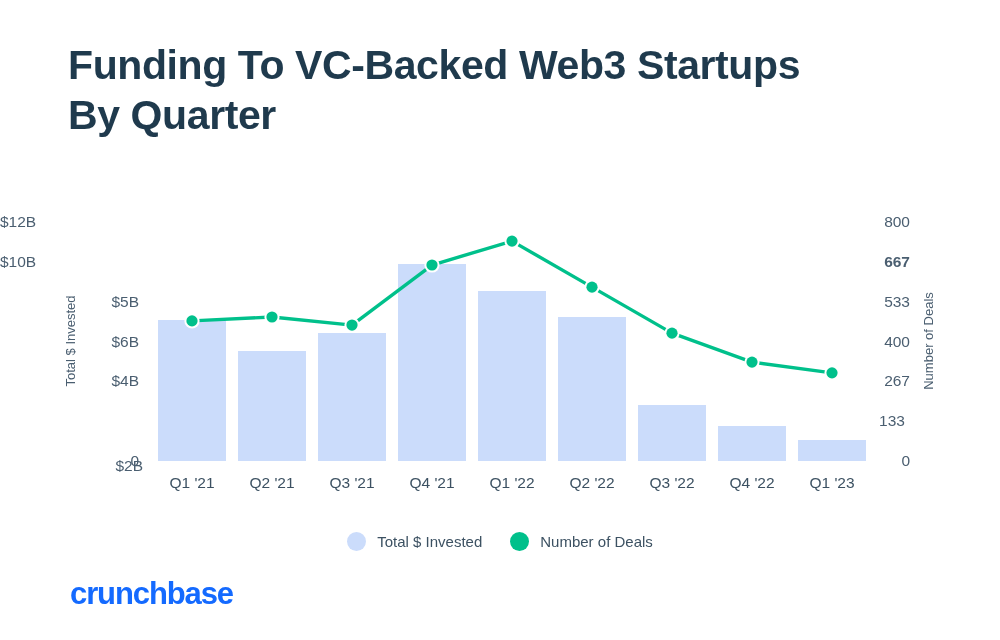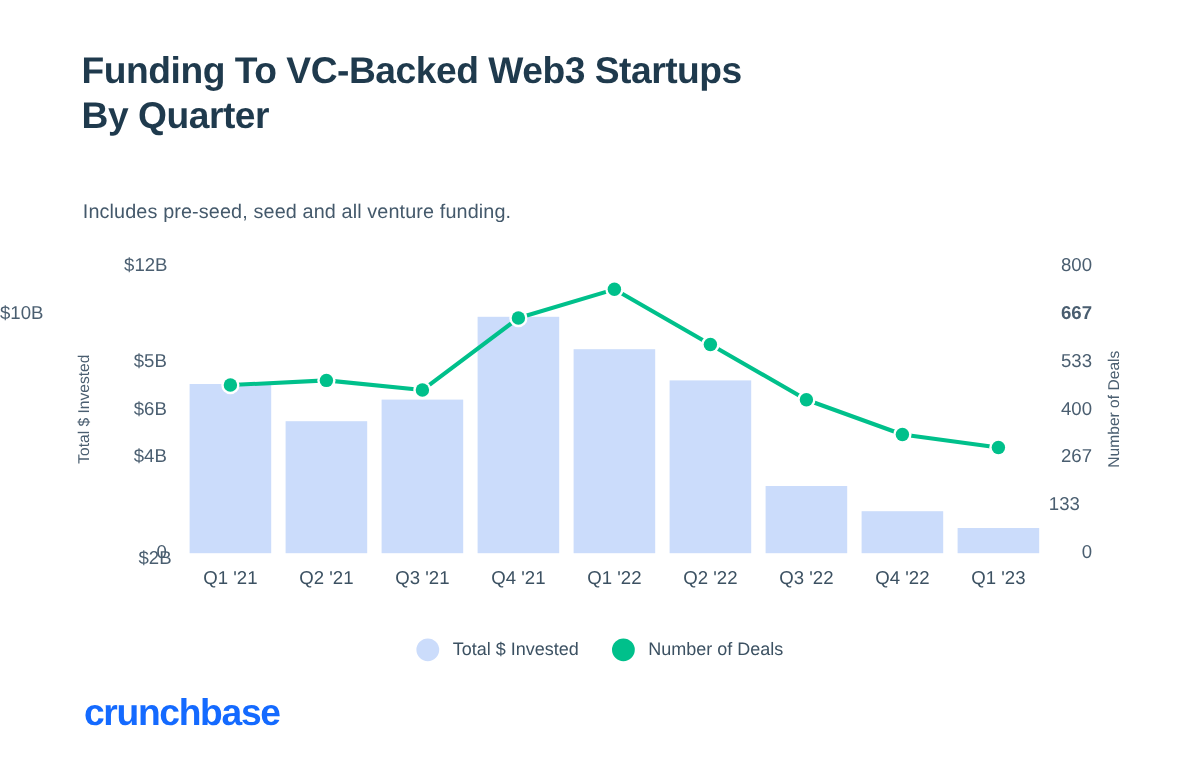--- a/index.html
+++ b/index.html
@@ -19,21 +19,21 @@
     position: absolute;
     inset: 0;
   }
 
   
   .title {
     position: absolute;
     left: 68px;
     top: 40px;
     width: 840px;
-    font-size: 31px;
+    font-size: 41px;
     font-weight: bold;
     line-height: 1.22;
     letter-spacing: -0.4px;
     color: #1F3A4D;
     white-space: pre-line;
   }
   .subtitle {
     position: absolute;
     left: 69px;
     top: 168px;
@@ -143,37 +143,36 @@
     color: #146AFF;
   }
 </style>
 </head>
 <body>
 
 <div class="page">
 
   <div class="title">Funding To VC-Backed Web3 Startups
 By Quarter</div>
-  <div class="subtitle">Includes pre-seed, seed and all venture funding.</div>
 
   <div class="ylabel-left">Total $ Invested</div>
   <div class="ylabel-right">Number of Deals</div>
 
   <div id="ytick-left-layer">
       <div class="ytick" style="position: absolute; top: 461px; left: 0px; width: 139px; text-align: right;">0</div>
       <div class="ytick" style="position: absolute; top: 421.167px; left: 4px; width: 139px; text-align: right; margin-top: 45px;">$2B</div>
       <div class="ytick" style="position: absolute; top: 381.333px; left: 0px; width: 139px; text-align: right;">$4B</div>
       <div class="ytick" style="position: absolute; top: 341.5px; left: 0px; width: 139px; text-align: right;">$6B</div>
       <div class="ytick" style="position: absolute; top: 301.667px; left: 0px; width: 139px; text-align: right;">$5B</div>
       <div class="ytick" style="position: absolute; top: 261.833px; left: 0px; width: 139px; text-align: left;">$10B</div>
-      <div class="ytick" style="position: absolute; top: 222px; left: 12px; width: 139px; text-align: center; padding-left: 40px;">$12B</div>
+      <div class="ytick" style="position: absolute; top: 222px; left: 0px; width: 139px; text-align: left;">$12B</div>
     </div>
   <div id="ytick-right-layer">
       <div class="ytick" style="position: absolute; top: 461px; left: 874px; width: 36px; text-align: right;">0</div>
-      <div class="ytick" style="position: absolute; top: 421.266px; left: 874px; width: 36px; text-align: left;">133</div>
+      <div class="ytick" style="position: absolute; top: 421.266px; left: 874px; width: 36px; text-align: center;">133</div>
       <div class="ytick" style="position: absolute; top: 381.234px; left: 874px; width: 36px; text-align: right;">267</div>
       <div class="ytick" style="position: absolute; top: 341.5px; left: 874px; width: 36px; text-align: right;">400</div>
       <div class="ytick" style="position: absolute; top: 301.766px; left: 874px; width: 36px; text-align: right;">533</div>
       <div class="ytick" style="position: absolute; top: 261.734px; left: 874px; width: 36px; text-align: right; font-weight: bold;">667</div>
       <div class="ytick" style="position: absolute; top: 222px; left: 874px; width: 36px; text-align: right;">800</div>
     </div>
   <div id="xtick-layer">
       <div class="xtick" style="left: 192px;">Q1 '21</div>
       <div class="xtick" style="left: 272px;">Q2 '21</div>
       <div class="xtick" style="left: 352px;">Q3 '21</div>

